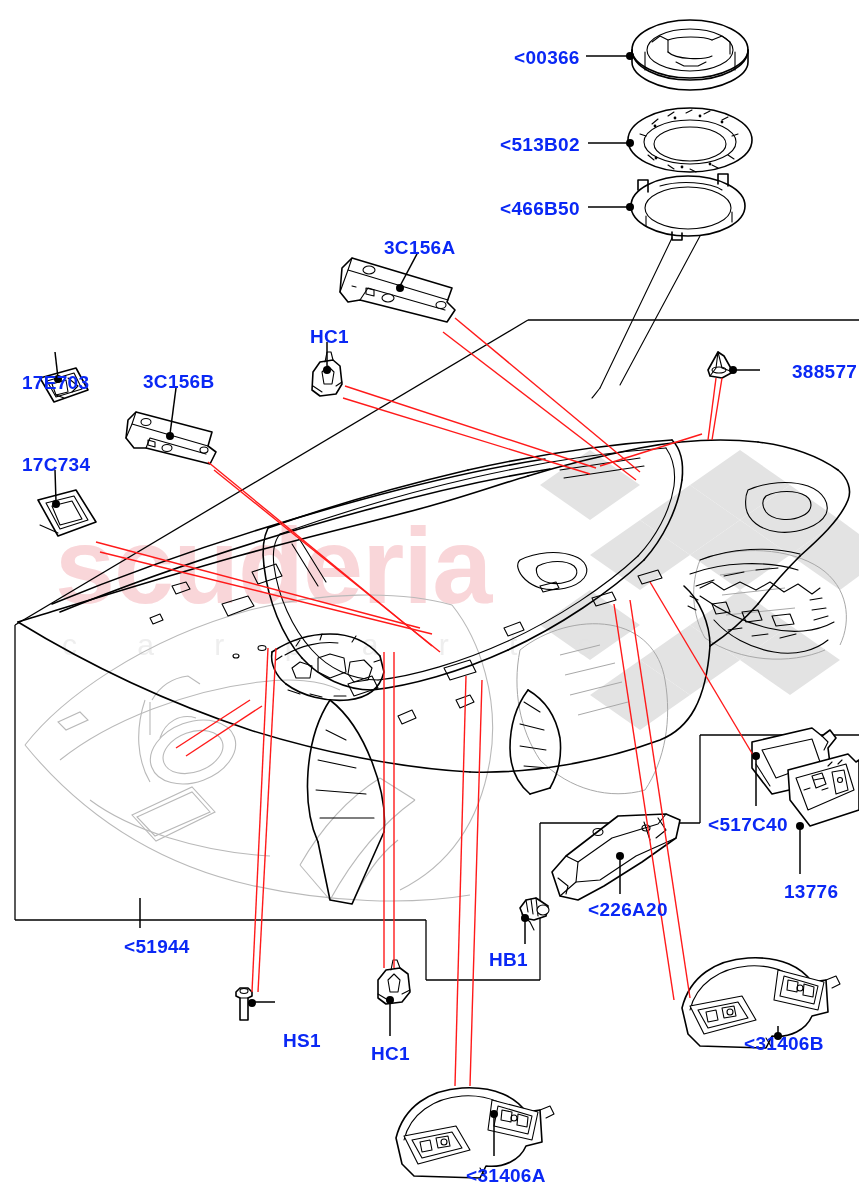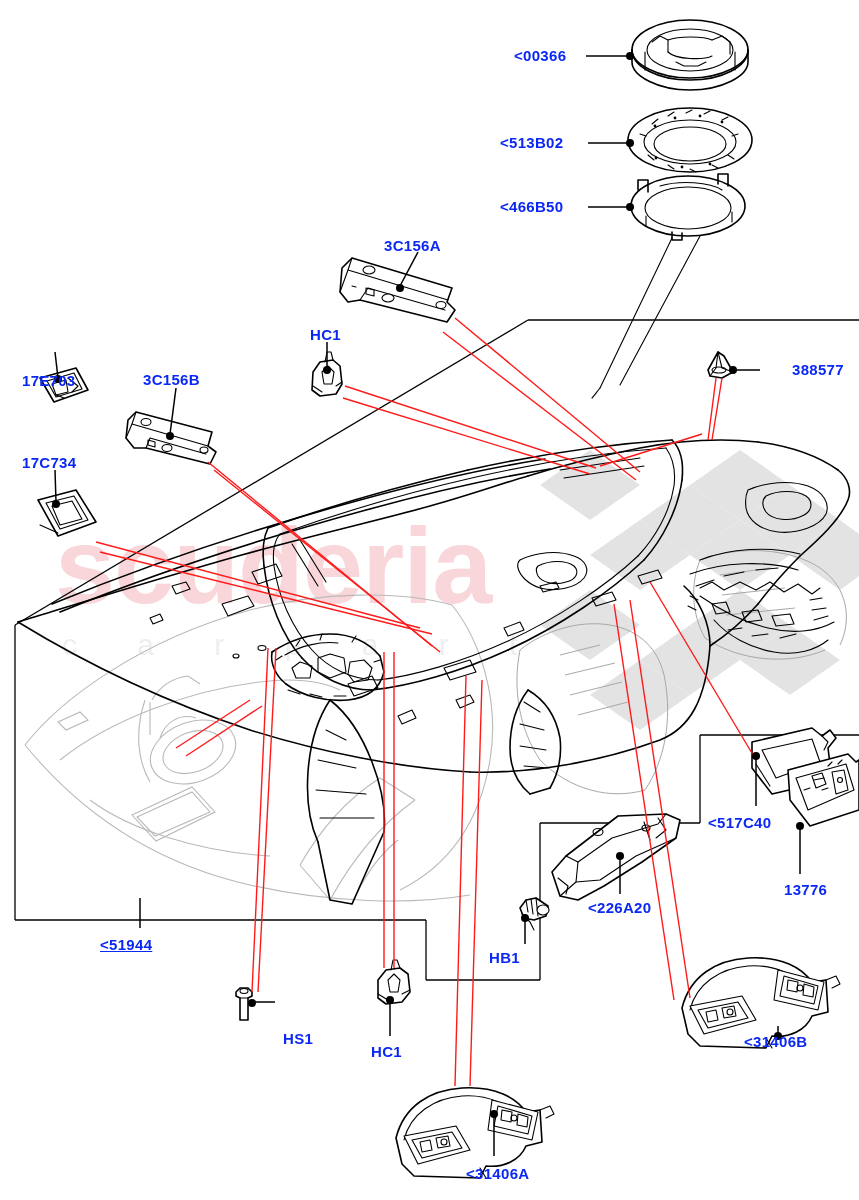--- a/index.html
+++ b/index.html
@@ -6,21 +6,21 @@
   body{
     width:859px;height:1200px;position:relative;overflow:hidden;
     font-family:"Liberation Sans", sans-serif;
   }
   #stage{position:absolute;inset:0;width:859px;height:1200px;}
   svg.layer{position:absolute;left:0;top:0;width:859px;height:1200px;overflow:visible;}
   .lbl{
     position:absolute;
     color:#0a28f5;
     font-family:"Liberation Sans", sans-serif;
-    font-size:15px;
+    font-size:19px;
     font-weight:700;
     letter-spacing:0.3px;
     white-space:nowrap;
     line-height:1;
   }
   .wm-main{
     position:absolute;
     left:55px;top:512px;
     font-family:"Liberation Sans", sans-serif;
     font-size:108px;
@@ -499,19 +499,19 @@
   <div class="lbl" style="left:384px;top:238px;">3C156A</div>
   <div class="lbl" style="left:310px;top:327px;">HC1</div>
   <div class="lbl" style="left:22px;top:337px;margin-top:36px;">17E703</div>
   <div class="lbl" style="left:143px;top:372px;">3C156B</div>
   <div class="lbl" style="left:768px;top:362px;margin-left:24px;">388577</div>
   <div class="lbl" style="left:22px;top:455px;">17C734</div>
   <div class="lbl" style="left:708px;top:815px;">&lt;517C40</div>
   <div class="lbl" style="left:588px;top:900px;">&lt;226A20</div>
   <div class="lbl" style="left:784px;top:882px;">13776</div>
   <div class="lbl" style="left:489px;top:950px;">HB1</div>
-  <div class="lbl" style="left:100px;top:937px;text-decoration:underline;">&lt;51944</div>
+  <div class="lbl" style="left:124px;top:937px;">&lt;51944</div>
   <div class="lbl" style="left:283px;top:1007px;margin-top:24px;">HS1</div>
   <div class="lbl" style="left:371px;top:1044px;">HC1</div>
   <div class="lbl" style="left:744px;top:1034px;">&lt;31406B</div>
   <div class="lbl" style="left:466px;top:1166px;">&lt;31406A</div>
 
 </div>
 
 </body></html>

